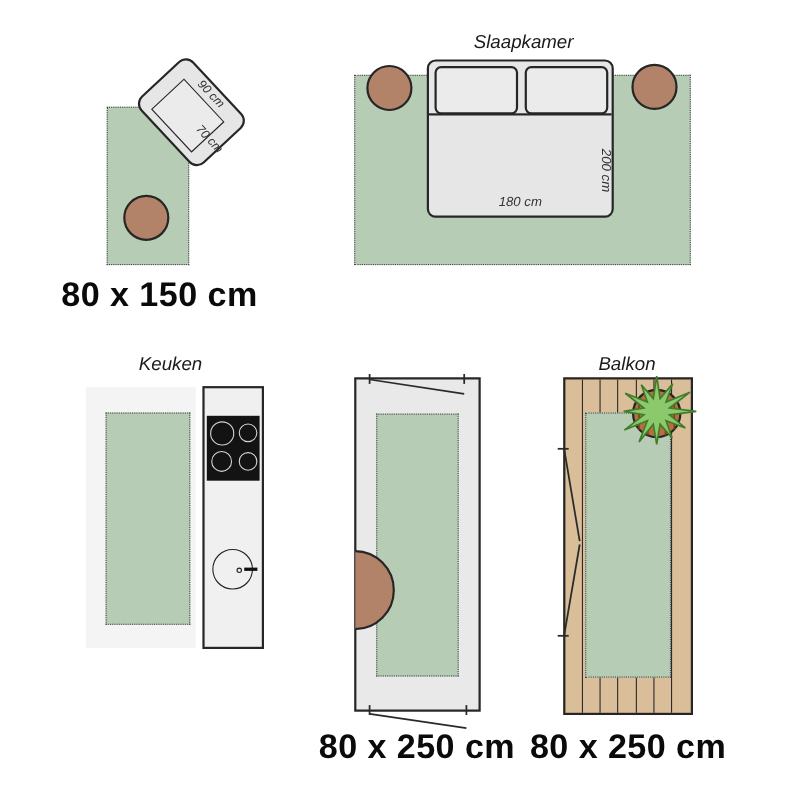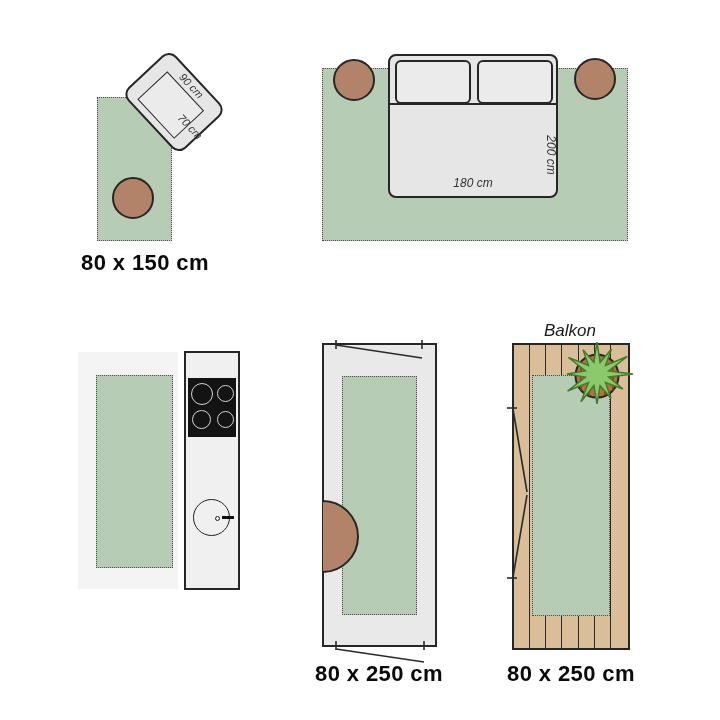--- a/index.html
+++ b/index.html
@@ -20,21 +20,21 @@
     position:absolute;width:38px;height:38px;border-radius:50%;
     background:var(--pouf-brown,#b28369);
     border:2px solid var(--outline,#262626);
   }
   .title{
     position:absolute;width:200px;text-align:center;
     font-style:italic;font-size:17px;font-weight:500;color:#1a1a1a;
   }
   .caption{
     position:absolute;width:220px;text-align:center;
-    font-weight:700;font-size:22px;letter-spacing:.4px;color:#0a0a0a;
+    font-weight:700;font-size:31px;letter-spacing:.4px;color:#0a0a0a;
   }
   .dimlabel{
     position:absolute;font-style:italic;font-size:12px;color:#333;white-space:nowrap;
   }
   .chair-label{
     position:absolute;font-style:italic;font-size:11px;color:#333;white-space:nowrap;
   }
   svg{display:block;}
 </style>
 </head>
@@ -47,33 +47,35 @@
     <div class="abs outline2" style="left:132px;top:69px;width:84px;height:66px;border-radius:10px;background:var(--furniture-gray,#e6e6e6);transform:rotate(47deg);">
       <div class="abs" style="left:13px;top:15px;width:54px;height:41px;border:1.5px solid var(--outline,#262626);box-sizing:border-box;background:#ebebeb;"></div>
       <div class="chair-label" style="left:0;right:0;top:1px;text-align:center;">90 cm</div>
       <div class="chair-label" style="left:54px;top:30px;">70 cm</div>
     </div>
     <div class="pouf" style="left:112px;top:177px;"></div>
     <div class="caption" style="left:35px;top:250px;">80 x 150 cm</div>
   </div>
 
   <div class="abs" style="inset:0">
+    <div class="title" style="left:376px;top:29px;">Slaapkamer</div>
     <div class="rug" style="left:322px;top:68px;width:306px;height:173px;"></div>
     <div class="pouf" style="left:333px;top:59px;"></div>
     <div class="pouf" style="left:574px;top:58px;"></div>
     <div class="abs outline2" style="left:388px;top:54px;width:170px;height:144px;border-radius:8px;background:var(--furniture-gray,#e6e6e6);padding-left:44px;">
       <div class="abs" style="left:5px;top:4px;width:76px;height:44px;border:2px solid var(--outline,#262626);box-sizing:border-box;border-radius:6px;background:#ebebeb;"></div>
       <div class="abs" style="left:87px;top:4px;width:76px;height:44px;border:2px solid var(--outline,#262626);box-sizing:border-box;border-radius:6px;background:#ebebeb;"></div>
       <div class="abs" style="left:0;right:0;top:47px;height:2px;background:var(--outline,#262626);"></div>
       <div class="dimlabel" style="left:0;right:0;bottom:6px;text-align:center;">180 cm</div>
     </div>
     <div class="dimlabel" style="left:511px;top:148px;width:80px;text-align:center;transform:rotate(90deg);">200 cm</div>
   </div>
 
   <div class="abs" style="inset:0">
+    <div class="title" style="left:55px;top:321px;">Keuken</div>
     <div class="abs" style="left:78px;top:352px;width:100px;height:237px;background:var(--floor-gray,#f4f4f4);"></div>
     <div class="rug" style="left:96px;top:375px;width:77px;height:193px;"></div>
     <div class="abs outline2" style="left:184px;top:351px;width:56px;height:239px;background:var(--counter-gray,#f0f0f0);">
       <div class="abs" style="left:2px;top:25px;width:48px;height:59px;background:var(--cooktop-black,#131313);">
         <div class="abs circle" style="left:2.5px;top:4.5px;width:20px;height:20px;border:1.5px solid #d4d4d4;"></div>
         <div class="abs circle" style="left:29px;top:7px;width:15px;height:15px;border:1.5px solid #d4d4d4;"></div>
         <div class="abs circle" style="left:4px;top:32px;width:17px;height:17px;border:1.5px solid #d4d4d4;"></div>
         <div class="abs circle" style="left:29px;top:33px;width:15px;height:15px;border:1.5px solid #d4d4d4;"></div>
       </div>
       <div class="abs circle" style="left:7px;top:146px;width:35px;height:35px;border:1.5px solid #222;"></div>

